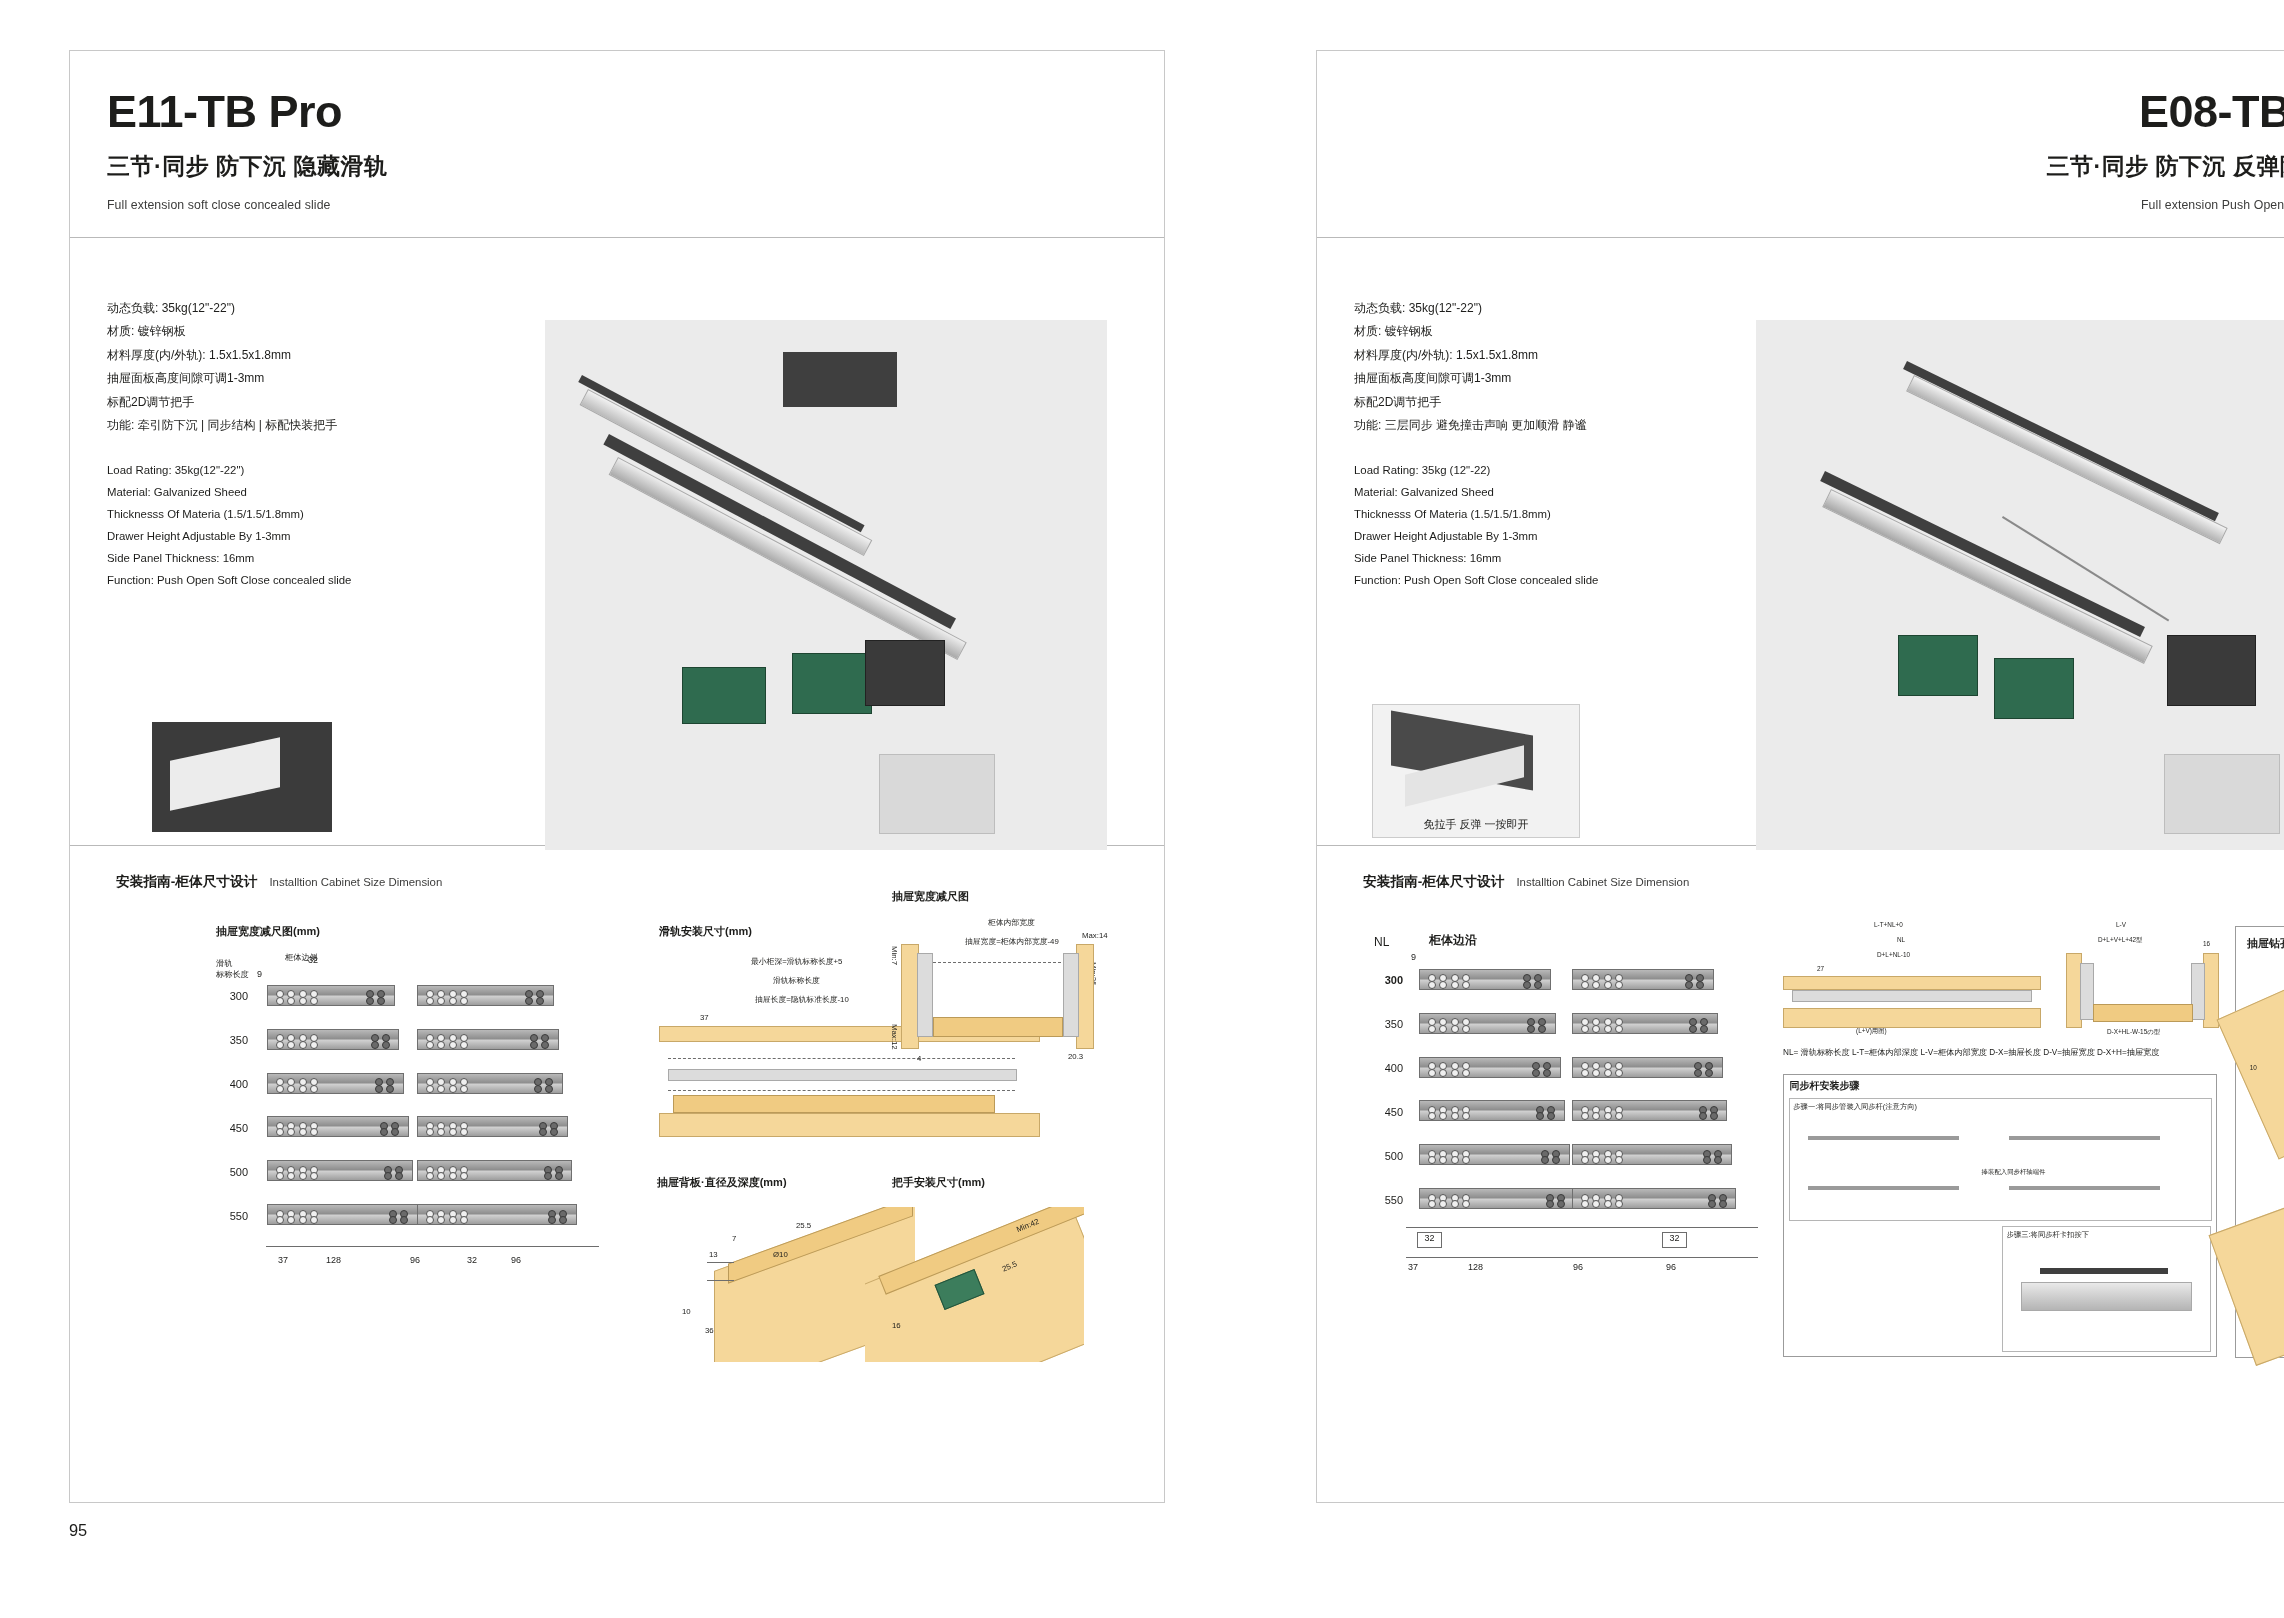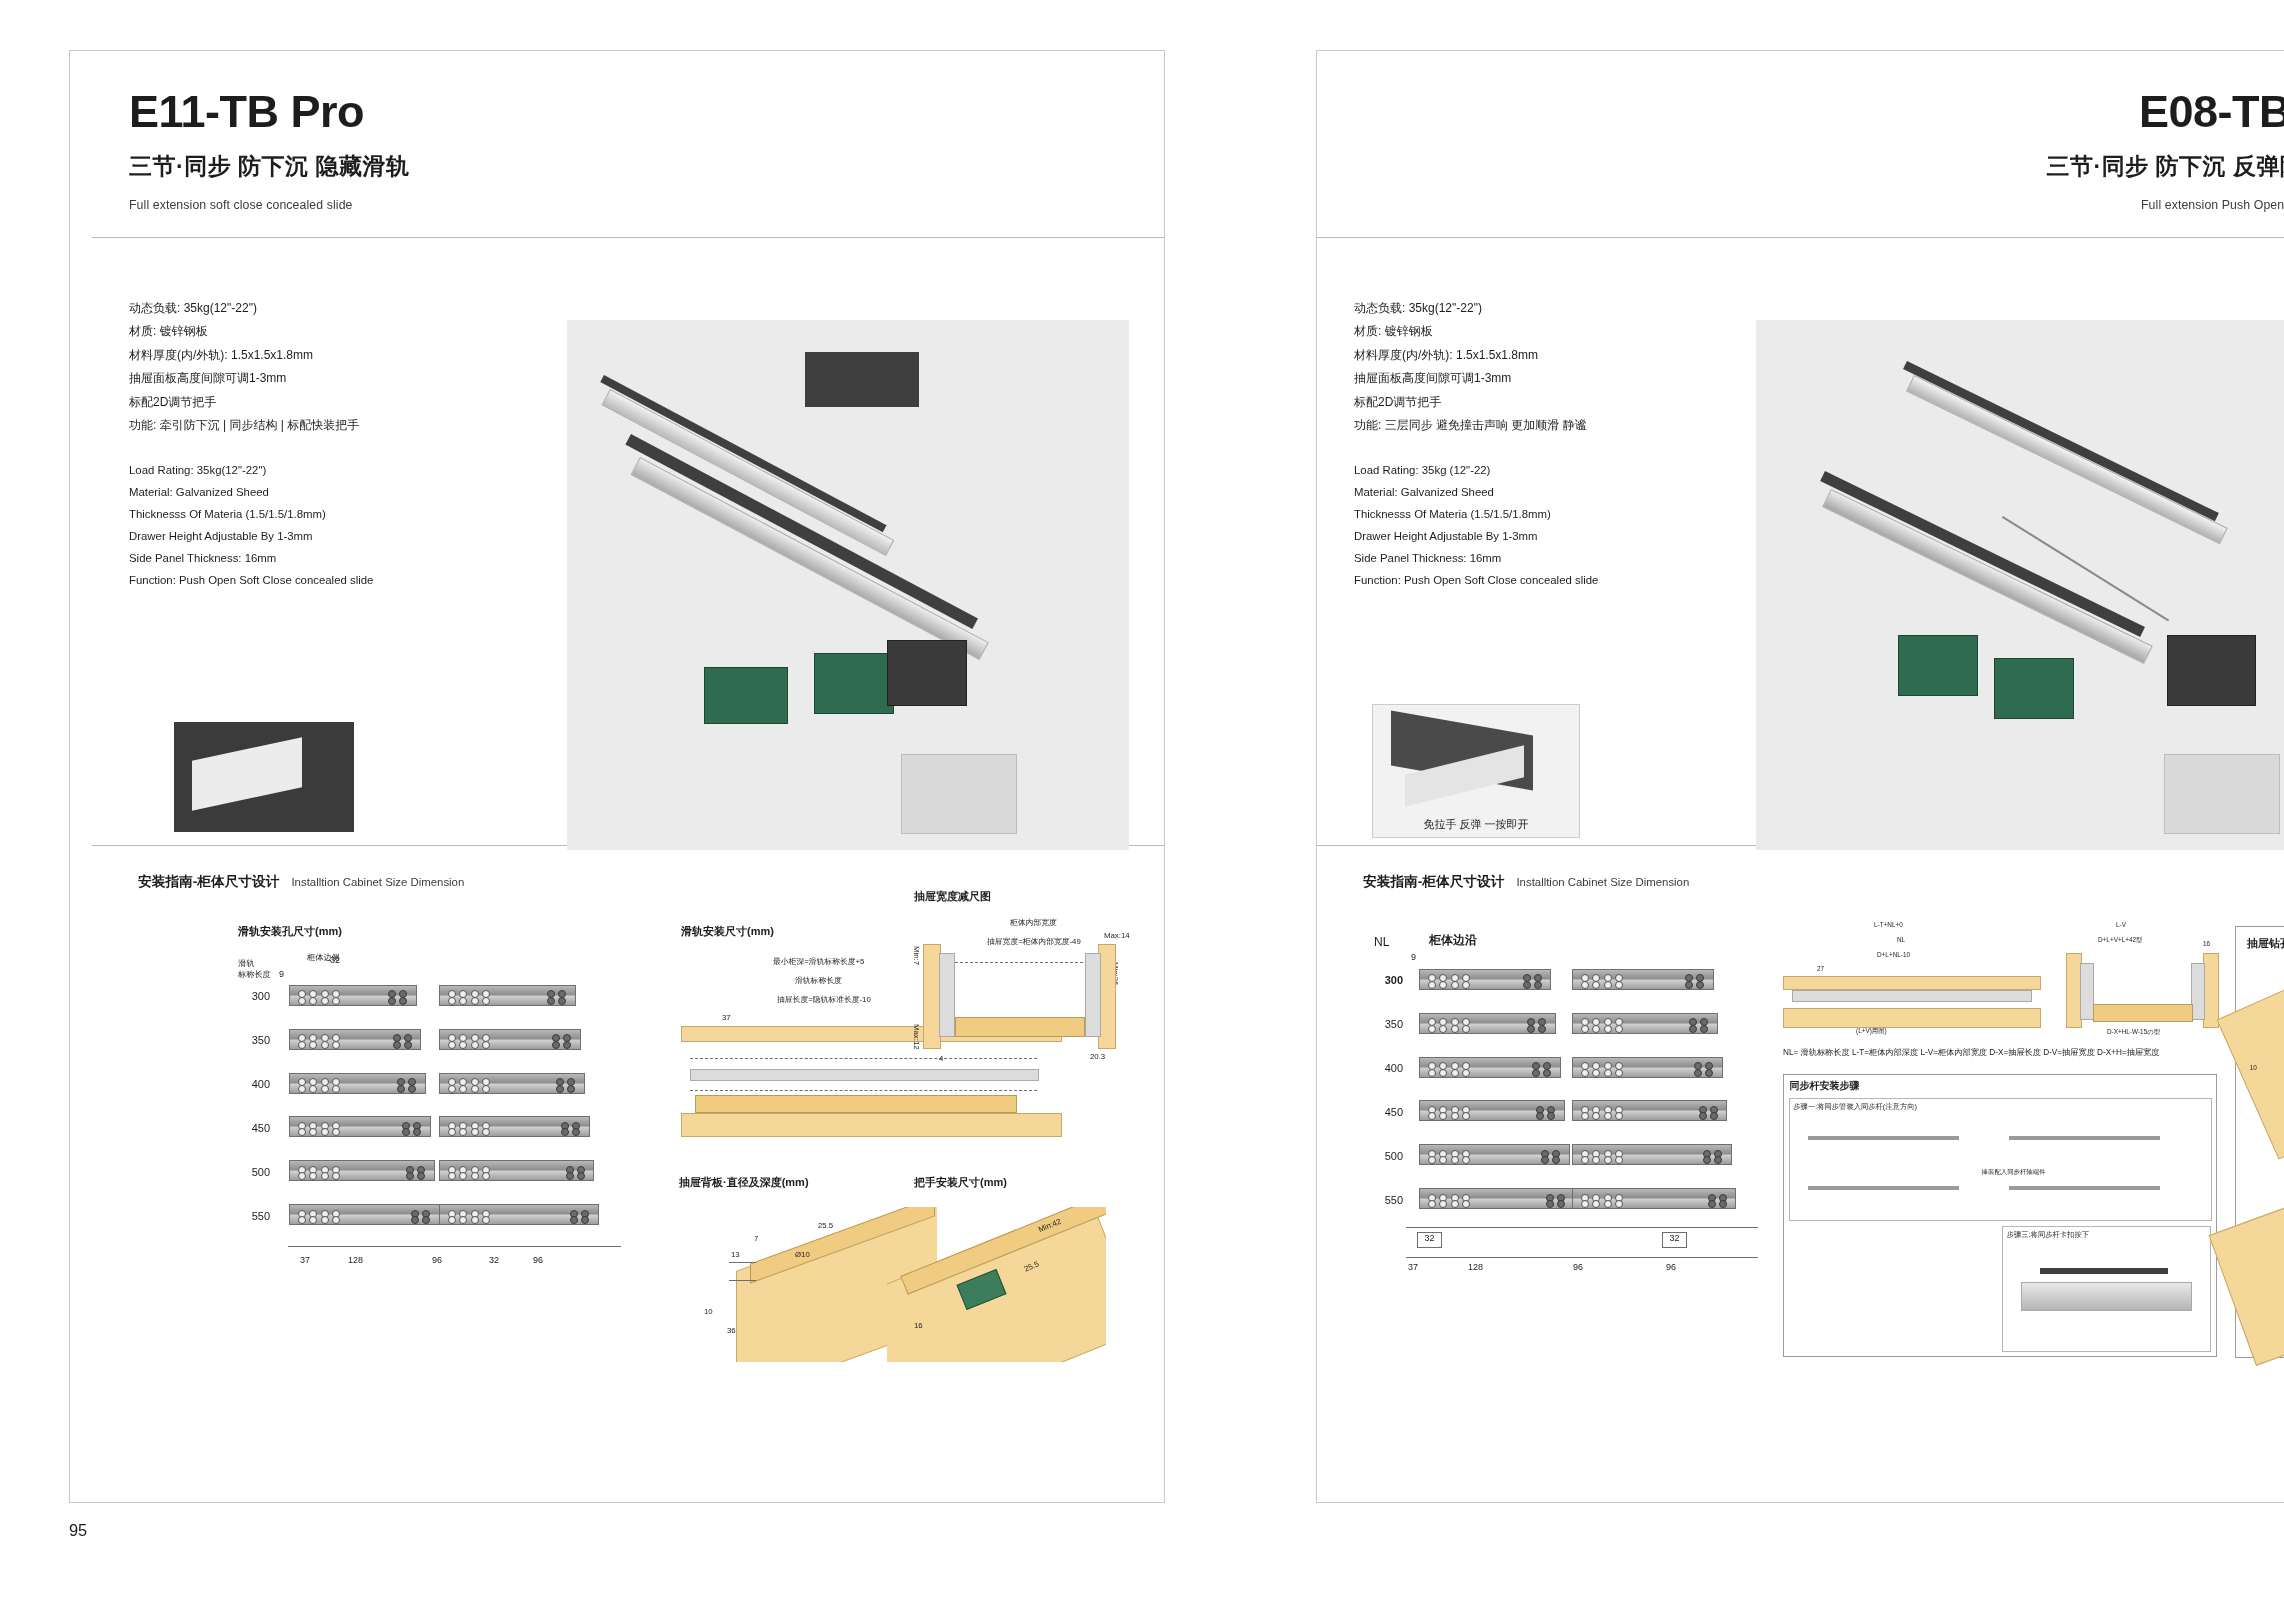--- a/index.html
+++ b/index.html
@@ -1,20 +1,20 @@
 <!DOCTYPE html>
 <html style="font-size:7.3px"><head>
 <meta charset="utf-8">
 <style>
   html,body{margin:0;padding:0;background:#ffffff;}
   body{width:2482px;height:1618px;font-family:"Liberation Sans","DejaVu Sans",sans-serif;color:#1d1d1b;overflow:hidden;}
   .spread{position:relative;width:2482px;height:1618px;}
 
   .page{position:absolute;top:50px;width:1096px;height:1453px;border:1.4px solid #c8c8c8;background:#fff;box-sizing:border-box;}
-  .page.left{left:69px;padding-left:22px;}
+  .page.left{left:69px;}
   .page.right{left:1316px;}
 
   
   .header{position:relative;height:187px;border-bottom:1.4px solid #b9b9b9;box-sizing:border-box;}
   .header .inner{position:absolute;left:37px;right:37px;top:37px;}
   .header.right-align .inner{text-align:right;}
   .title{font-size:45px;font-weight:bold;letter-spacing:-0.5px;line-height:1.05;margin:0;}
   .subtitle-cn{font-size:23px;font-weight:bold;margin-top:16px;letter-spacing:0.5px;}
   .subtitle-en{font-size:12.3px;color:#3c3c3b;margin-top:15.5px;letter-spacing:0.1px;}
 
@@ -126,21 +126,21 @@
       </div>
       <div class="photo-inset inset-b"></div>
     </div>
 
     <div class="guide">
       <div class="guide-head">
         <span class="cn">安装指南-柜体尺寸设计</span>
         <span class="en">Installtion Cabinet Size Dimension</span>
       </div>
 
-      <div class="fig-label" style="left:146px;top:78px;">滑轨安装孔尺寸(mm)</div>
+      <div class="fig-label" style="left:146px;top:78px;">抽屉宽度减尺图(mm)</div>
       <div class="tiny" style="left:146px;top:112px;white-space:pre-line;font-size:8.2px;">滑轨
 标称长度</div>
       <div class="tiny" style="left:215px;top:106px;font-size:8.2px;">柜体边侧</div>
       <div class="tiny" style="left:187px;top:123px;">9</div>
 
       <div class="railchart" style="left:151px;top:137px;width:379px;">
         <div class="railrow">
           <div class="num">300</div>
           <div class="rail" style="left:46px;width:128px;">
               <div class="holes" style="left:8.2px;">

